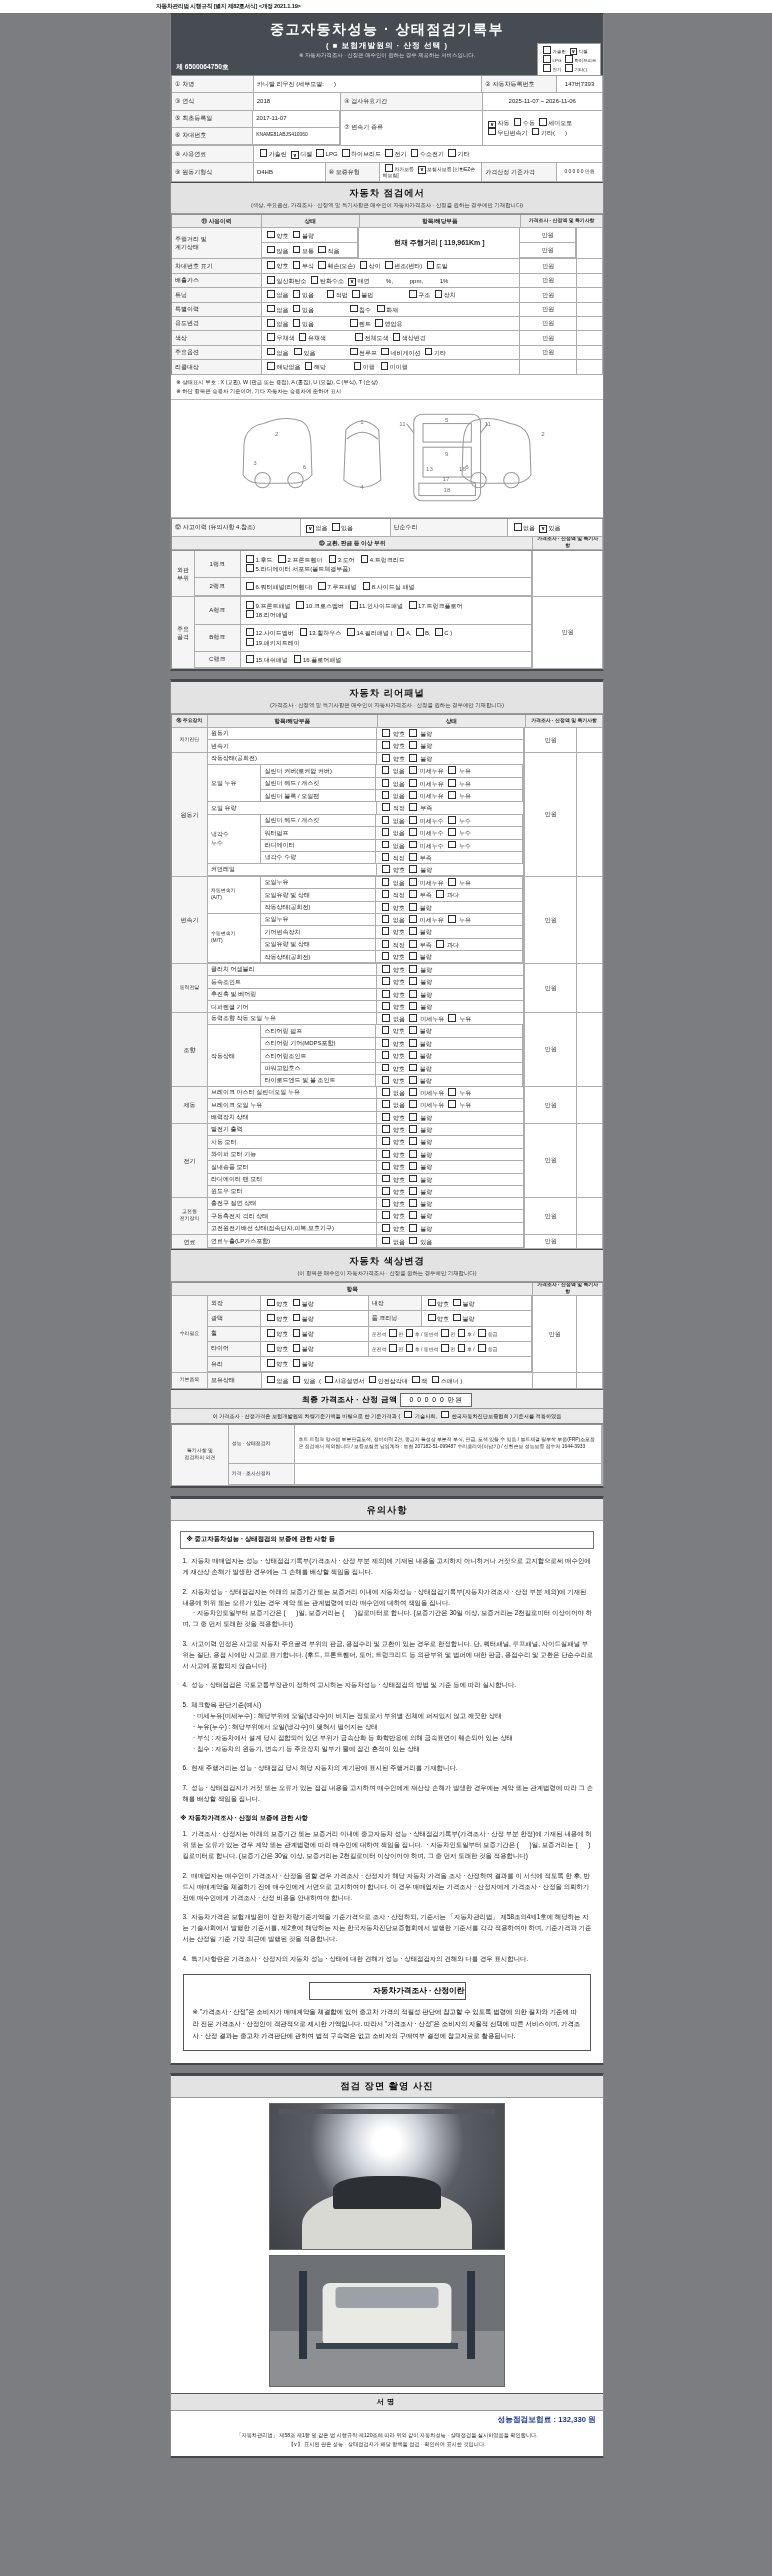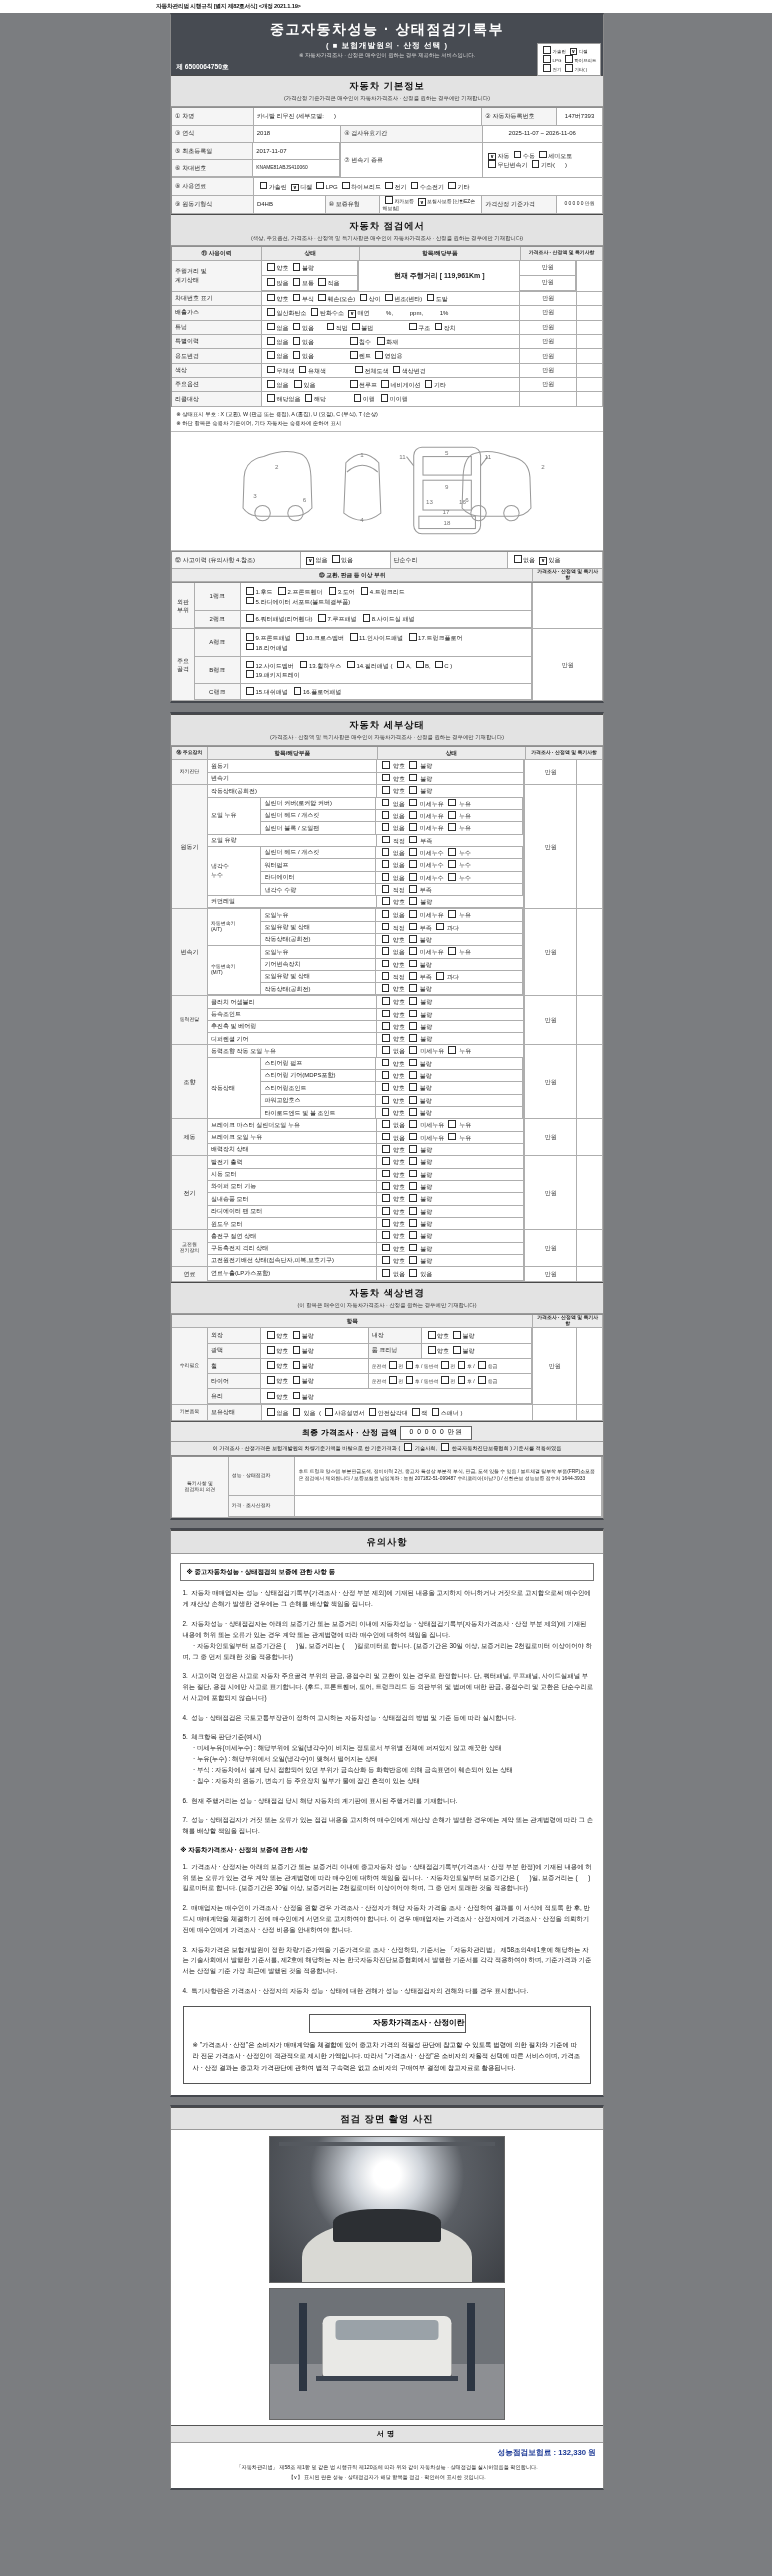--- a/index.html
+++ b/index.html
@@ -88,24 +88,20 @@
       <div class="t2">( ■ 보험개발원의 · 산정 선택 )</div>
       <div class="t3">※ 자동차가격조사 · 산정은 매수인이 원하는 경우 제공하는 서비스입니다.</div>
       <div class="docno">제 6500064750호</div>
       <div class="fuelbox">
           <div class="fbrow"><span class="cb"></span><span class="cbl">가솔린 </span><span class="cb on">∨</span><span class="cbl">디젤</span></div>
           <div class="fbrow"><span class="cb"></span><span class="cbl">LPG </span><span class="cb"></span><span class="cbl">하이브리드</span></div>
           <div class="fbrow"><span class="cb"></span><span class="cbl">전기 </span><span class="cb"></span><span class="cbl">기타(    )</span></div>
         </div>
     </div>
 
-    <div class="sechead">
-      <div class="st1">자동차 기본정보</div>
-      <div class="st2">(가격산정 기준가격은 매수인이 자동차가격조사 · 산정을 원하는 경우에만 기재합니다)</div>
-    </div>
     <div class="tbl">
         <div class="trow" style="height: 17.5px;">
           <div class="tcell lbl" style="width: 82px;">
             <div class="cw"><span class="cbl">① 차명</span></div>
           </div>
           <div class="tcell " style="width: 229px;">
             <div class="cw"><span class="cbl">카니발 리무진 (세부모델:      )</span></div>
           </div>
           <div class="tcell lbl" style="width: 75px;">
             <div class="cw"><span class="cbl">② 자동차등록번호</span></div>
@@ -480,21 +476,21 @@
           </div>
           <div class="tcell pr" style="width: 70px;">
             <div class="cw"><span class="cbl">만원</span></div>
           </div>
         </div>
       </div>
   </div>
 
   <div class="block">
     <div class="sechead">
-      <div class="st1">자동차 세부상태</div>
+      <div class="st1">자동차 리어패널</div>
       <div class="st2">(가격조사 · 산정액 및 특기사항은 매수인이 자동차가격조사 · 산정을 원하는 경우에만 기재합니다)</div>
     </div>
     <div class="tbl">
         <div class="trow" style="height: 13.4px;">
           <div class="tcell th sm" style="width: 36px;">
             <div class="cw"><span class="cbl">⑭ 주요장치</span></div>
           </div>
           <div class="tcell th" style="width: 170px;">
             <div class="cw"><span class="cbl">항목/해당부품</span></div>
           </div>

